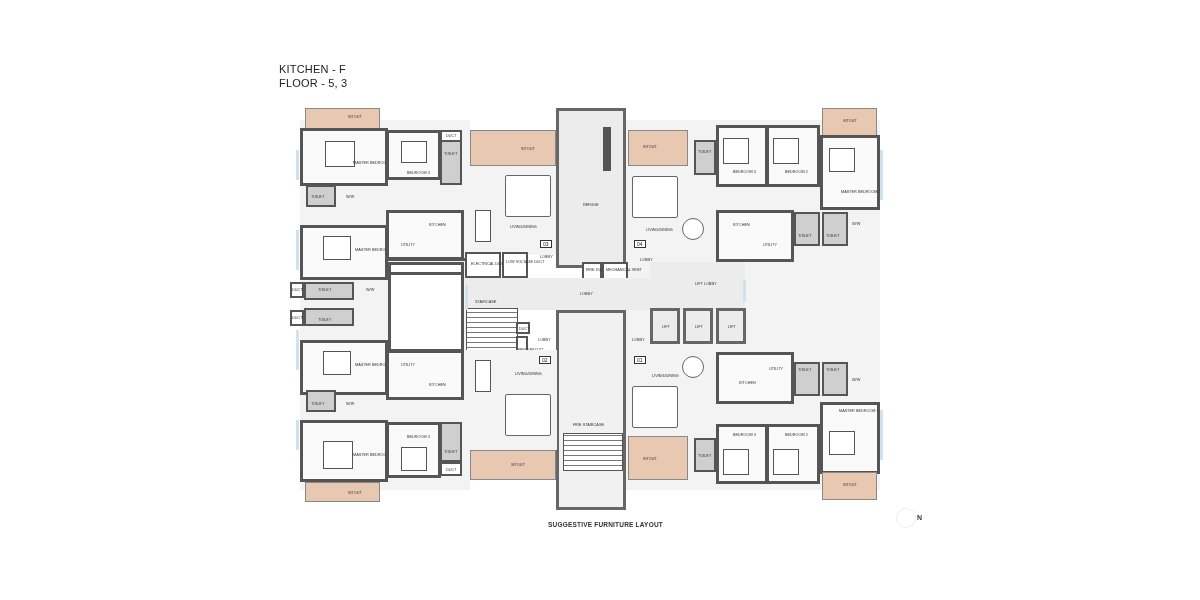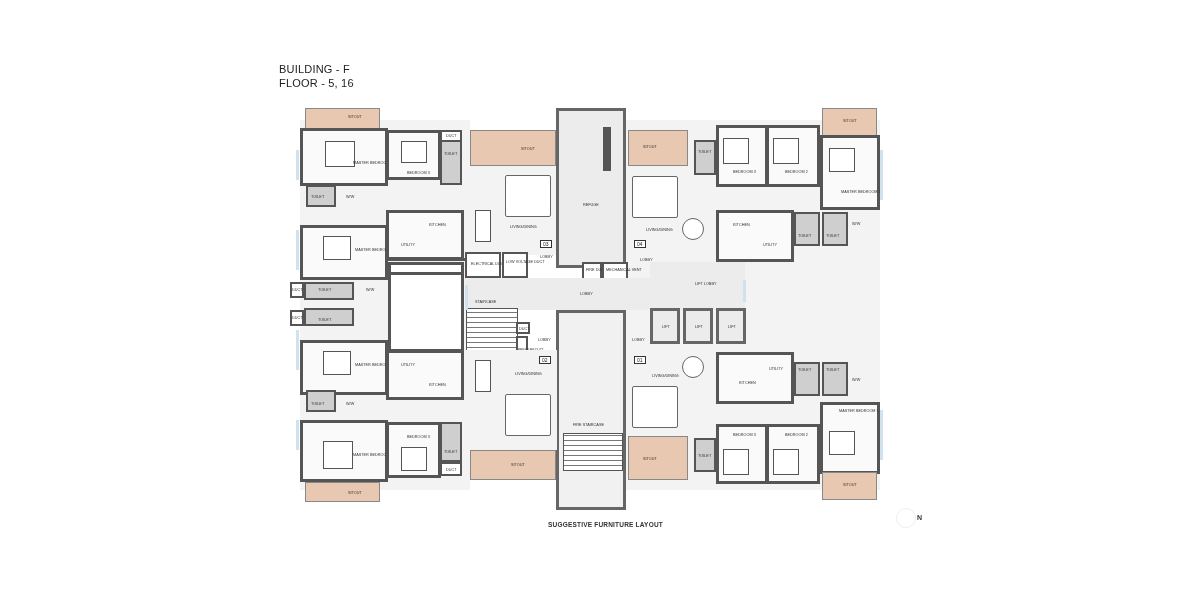--- a/index.html
+++ b/index.html
@@ -21,22 +21,22 @@
   .bed{position:absolute;border:1px solid #555;background:#fff;}
   .sofa{position:absolute;border:1px solid #666;background:#fff;border-radius:2px;}
   .table{position:absolute;border:1px solid #666;background:#fff;border-radius:50%;}
   .stairs{position:absolute;background:repeating-linear-gradient(0deg,#fff 0 4px,#777 4px 5px);border:1px solid #555;}
   .window{position:absolute;background:#cfe2ee;}
 </style>
 </head>
 <body>
 
 <div class="title">
-  <div>BUILDING - F</div>
-  <div>FLOOR - 5, 16</div>
+  <div>KITCHEN - F</div>
+  <div>FLOOR - 5, 3</div>
 </div>
 
 <div class="plan">
 
   <div class="floor" style="left:300px;top:120px;width:170px;height:370px;"></div>
   <div class="floor" style="left:625px;top:120px;width:255px;height:370px;"></div>
 
   <div class="sitout" style="left:305px;top:108px;width:75px;height:22px;">
       <span class="lbl" style="left:42px;top:6px;">SITOUT</span>
     </div>

